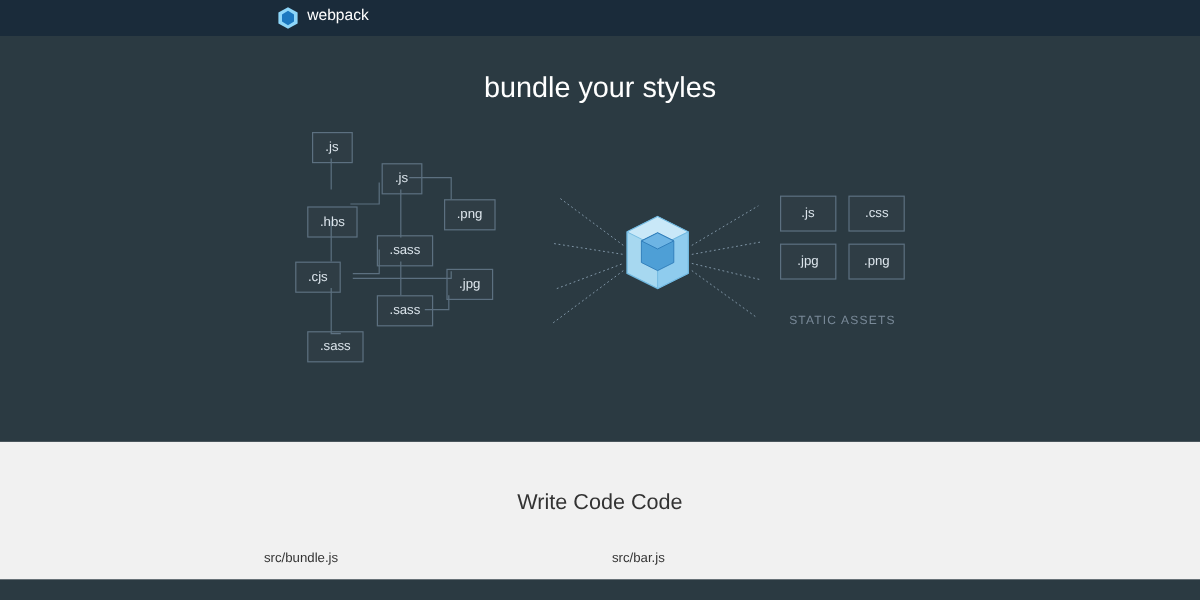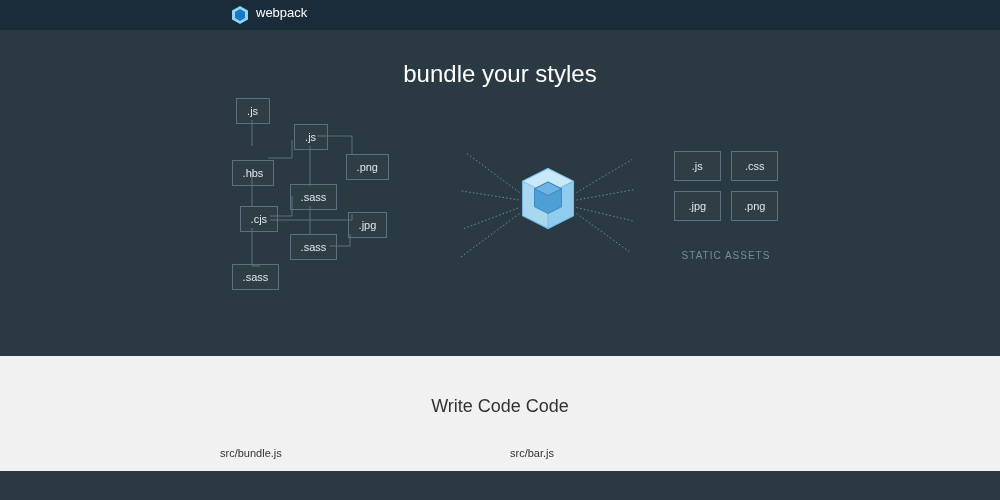--- a/index.html
+++ b/index.html
@@ -2,22 +2,22 @@
 <html><head>
 <meta charset="utf-8">
 <style>
 *{margin:0;padding:0;box-sizing:border-box}
 body{background:#2b3a42;font-family:-apple-system,BlinkMacSystemFont,"Segoe UI",sans-serif;color:#fff}
 .header{background:#1a2b3a;height:30px;display:flex;align-items:center;padding:0 20px}
 .logo{display:flex;align-items:flex-start;gap:6px;margin-left:210px}
 .logo-icon{width:20px;height:20px}
 .logo-text{font-size:13px;font-weight:500;color:#fff}
 .hero{background:#2b3a42;padding:30px 0 40px;position:relative}
-.hero-title{text-align:center;font-size:24px;font-weight:400;color:#fff;margin-bottom:8px}
-.diagram{display:flex;align-items:center;justify-content:center;gap:36px;position:relative;padding:0 40px}
+.hero-title{text-align:center;font-size:24px;font-weight:400;color:#fff;margin-bottom:20px}
+.diagram{display:flex;align-items:center;justify-content:center;gap:12px;position:relative;padding:0 40px}
 .modules{position:relative;width:200px;height:220px}
 .module-box{position:absolute;border:1px solid #5c7080;background:rgba(255,255,255,0.02);padding:6px 10px;font-size:11px;color:#dce5ec;min-width:34px;text-align:center}
 .cube-area{width:180px;height:120px;display:flex;align-items:center;justify-content:center;position:relative}
 .outputs{display:grid;grid-template-columns:1fr 1fr;gap:10px;position:relative}
 .output-box{border:1px solid #5c7080;background:rgba(255,255,255,0.02);padding:8px 12px;font-size:11px;color:#dce5ec;min-width:40px;text-align:center}
 .caption{text-align:center;font-size:10px;letter-spacing:1px;color:#7a8a99;margin-top:29px}
 .outputs-wrap{display:flex;flex-direction:column;align-items:center}
 .modules-wrap{display:flex;flex-direction:column;align-items:center}
 .section2{background:#f1f1f1;padding:40px 0 10px;color:#333}
 .section2 h2{text-align:center;font-size:18px;font-weight:500;color:#333;margin-bottom:30px}
@@ -57,21 +57,21 @@
             <path d="M88 110 L88 138"></path>
             <path d="M108 150 L128 150 L128 138"></path>
             <path d="M30 132 L30 170 L38 170"></path>
           </g>
         </svg>
         <div class="module-box" style="left:14px;top:2px">.js</div>
         <div class="module-box" style="left:72px;top:28px">.js</div>
         <div class="module-box" style="left:10px;top:64px">.hbs</div>
         <div class="module-box" style="left:124px;top:58px">.png</div>
         <div class="module-box" style="left:68px;top:88px">.sass</div>
-        <div class="module-box" style="left:18px;top:110px">.cjs</div>
+        <div class="module-box" style="left:0;top:110px">.cjs</div>
         <div class="module-box" style="left:126px;top:116px">.jpg</div>
         <div class="module-box" style="left:68px;top:138px">.sass</div>
         <div class="module-box" style="left:10px;top:168px">.sass</div>
       </div>
     </div>
 
     <div class="cube-area">
       <svg width="240" height="160" viewBox="0 0 240 160">
         <g stroke="#8aa0b2" stroke-width="1" stroke-dasharray="2 3" fill="none">
           <path d="M12 10 L82 62"></path>

